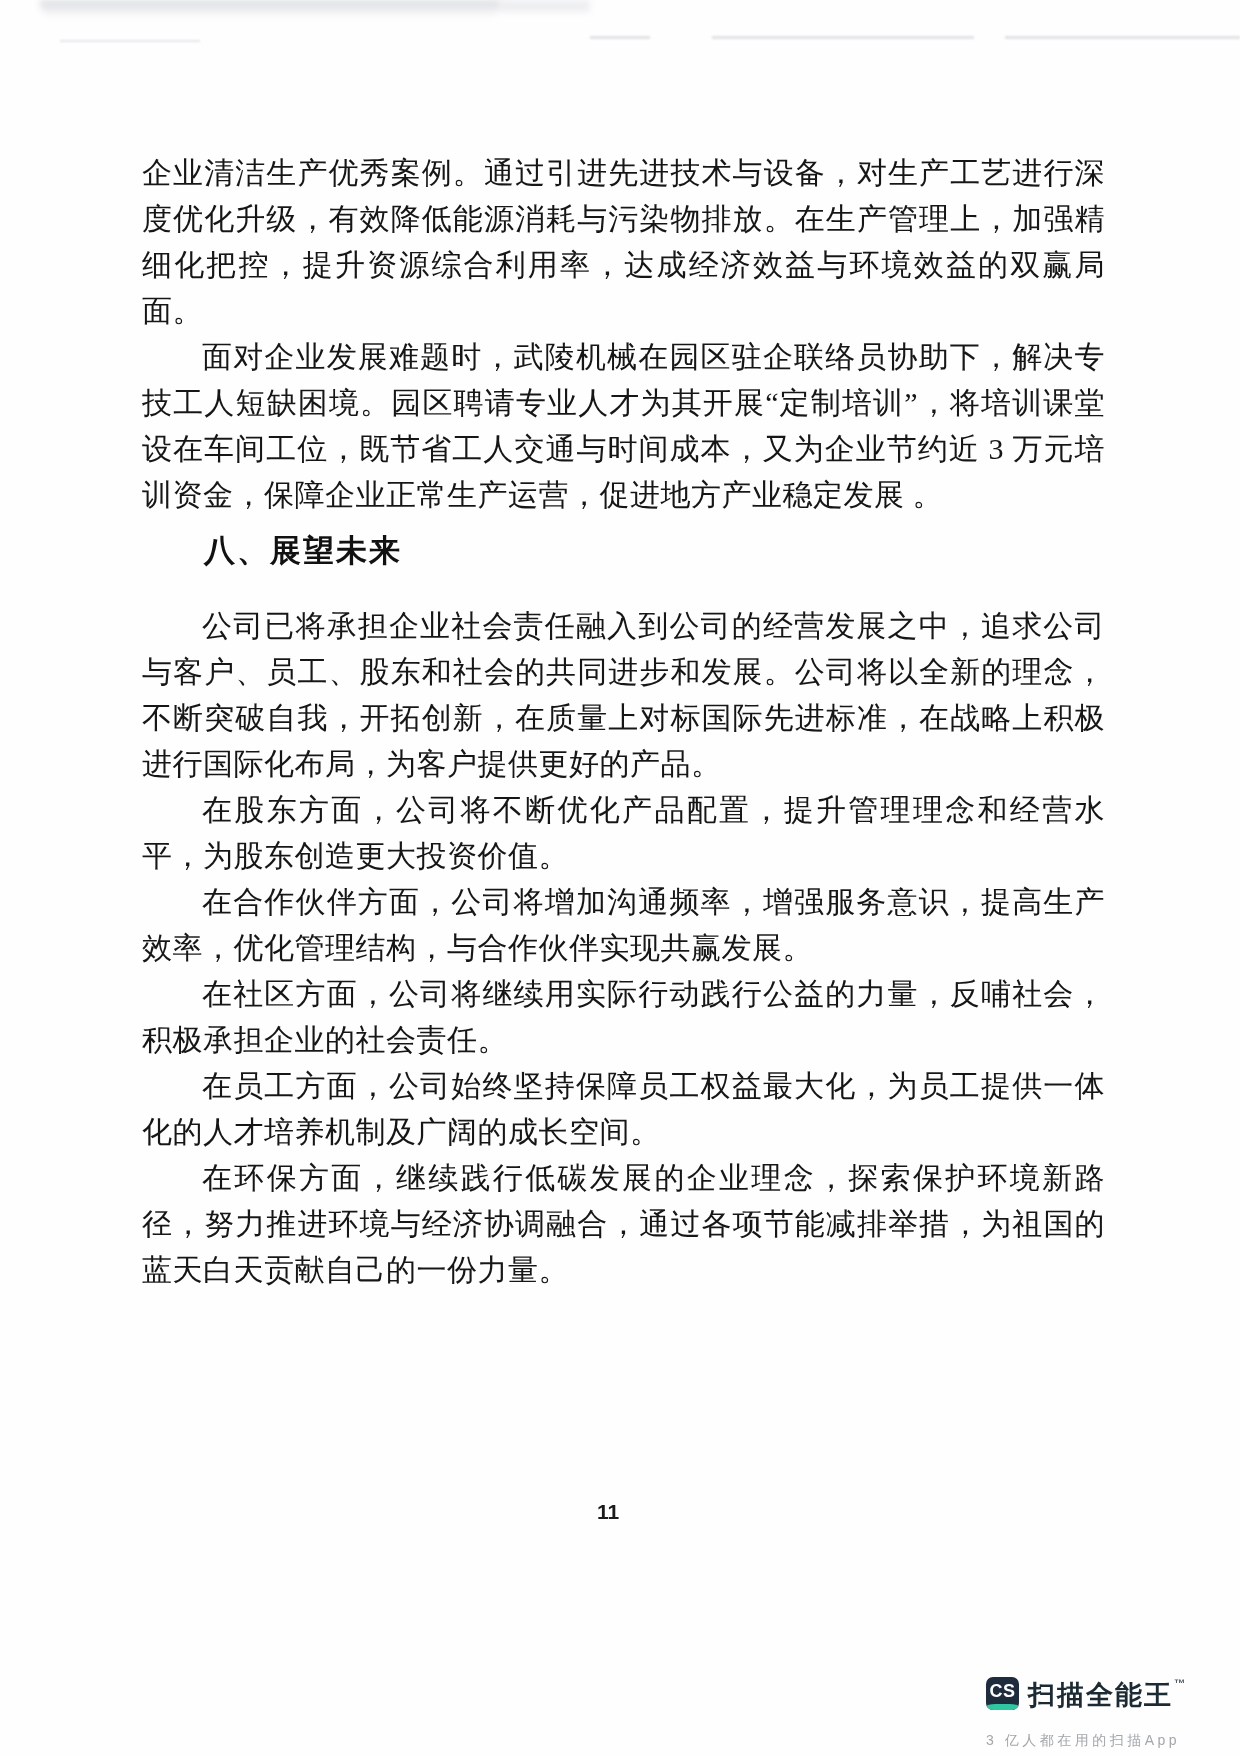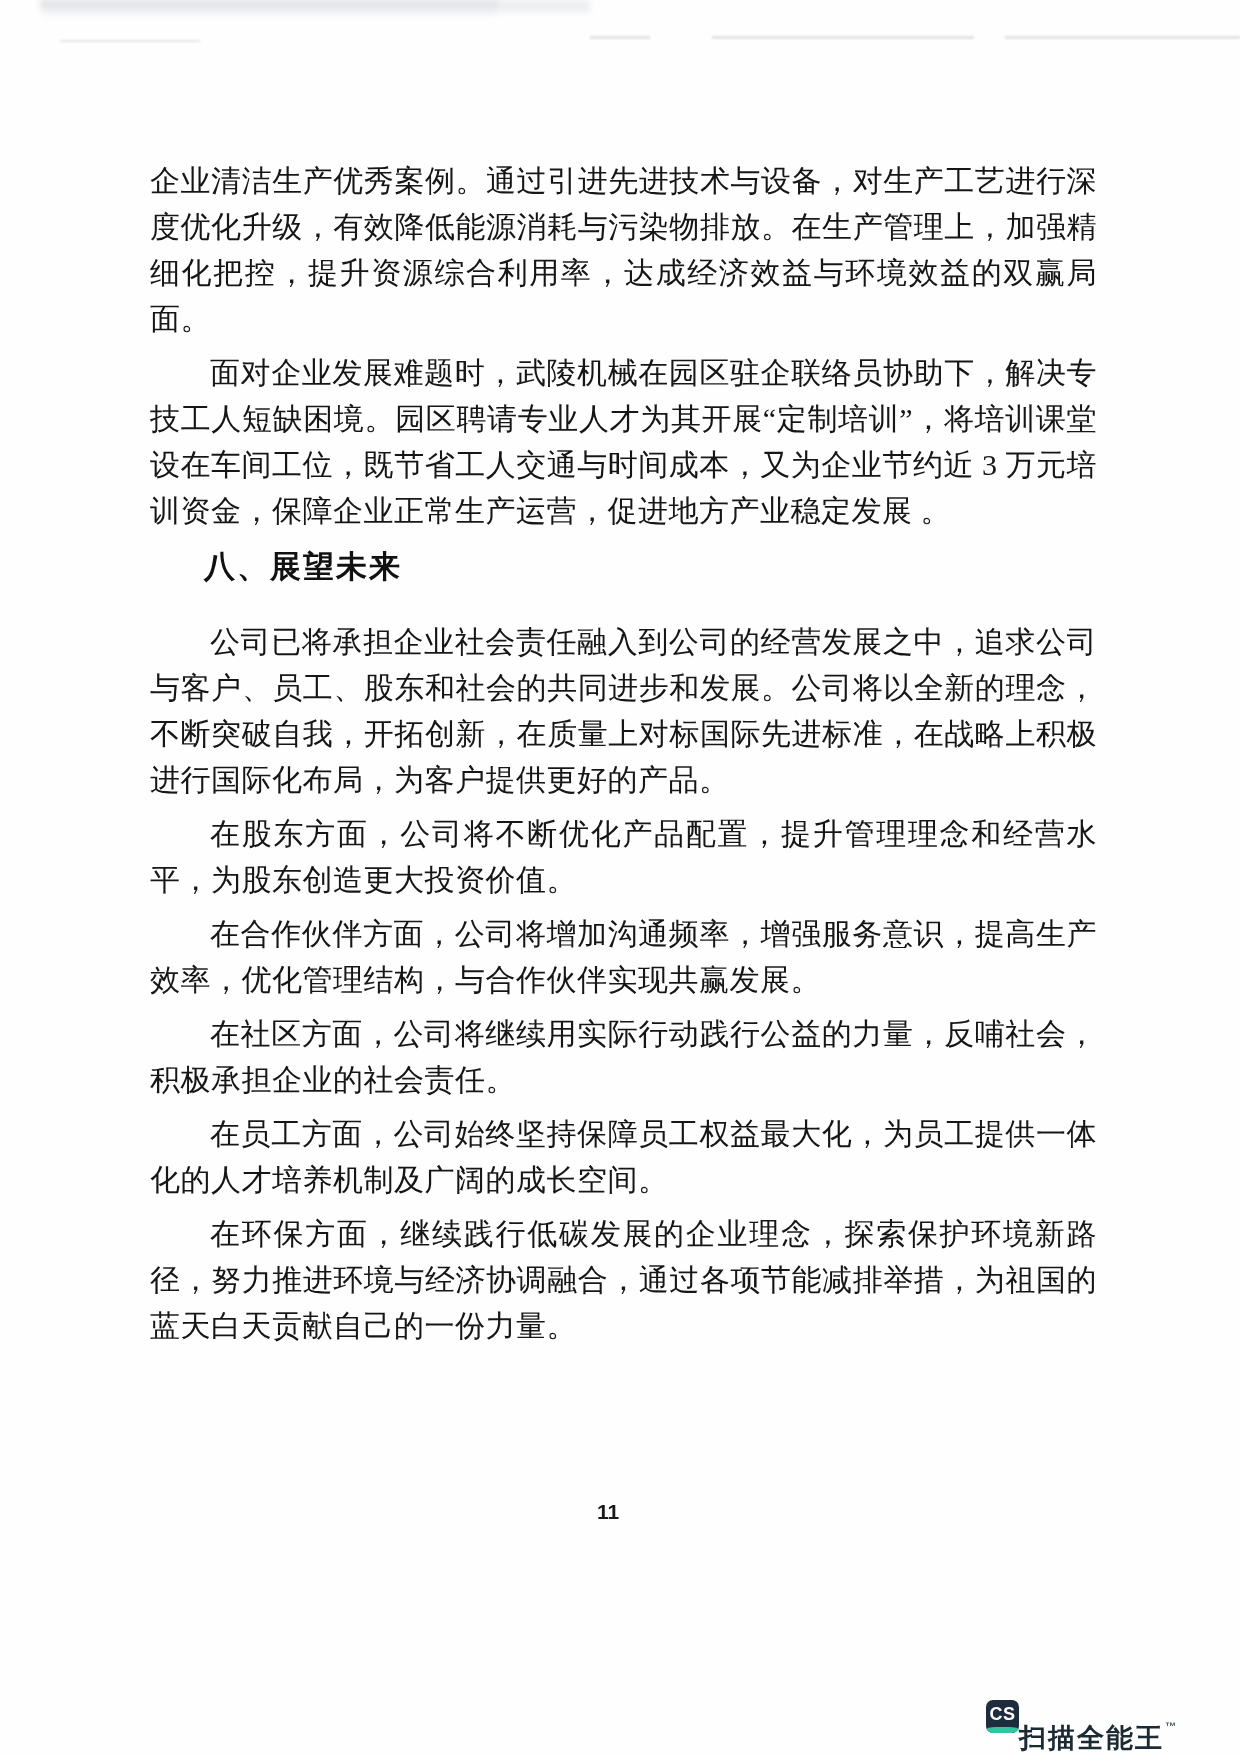--- a/index.html
+++ b/index.html
@@ -30,21 +30,21 @@
   .streak-2 { left: 712px; width: 262px; }
   .streak-3 { left: 1005px; width: 235px; }
   .streak-4 { left: 60px; top: 40px; width: 140px; height: 2px; background: rgba(170,174,186,0.3); }
 
   .content {
     position: absolute;
     left: 142px; top: 150px; width: 963px;
     color: #161616;
   }
   .content p {
-    margin: 8px;
+    margin: 0;
     font-size: 30px;
     line-height: 46px;
     text-align: justify;
     letter-spacing: 0.5px;
   }
   .content p.indent { text-indent: 2em; }
   h2.section-heading {
     margin: 10px 0 29px 0;
     font-family: "Liberation Sans", "DejaVu Sans", sans-serif;
     font-weight: 700;
@@ -62,21 +62,21 @@
     font-weight: 700;
     font-size: 21px;
     color: #1a1a1a;
   }
   
   .watermark {
     position: absolute;
     right: 24px; bottom: 16px;
     width: 230px; height: 62px;
   }
-  .wm-row { display: flex; align-items: center; gap: 0; }
+  .wm-row { display: flex; align-items: flex-start; gap: 9px; }
   .cs-badge {
     position: relative;
     width: 33px; height: 33px;
     background: #1f2c3d;
     border-radius: 7px;
     overflow: hidden;
     flex: 0 0 auto;
   }
   .cs-badge .cs-letters {
     position: absolute; left: 0; right: 0; top: 1px;
@@ -93,21 +93,20 @@
     background: #2fc79f;
     border-radius: 50% 50% 6px 6px / 70% 70% 6px 6px;
   }
   .wm-brand {
     font-family: "Liberation Sans", "DejaVu Sans", sans-serif;
     font-weight: 700;
     font-size: 27px;
     color: #1b2a33;
     letter-spacing: 2px;
     white-space: nowrap;
-    margin-top: 43px;
   }
   .wm-tm {
     font-size: 11px;
     vertical-align: top;
     color: #4a5560;
     margin-left: 1px;
   }
   .wm-tagline {
     margin-top: 19px;
     font-family: "Liberation Sans", "DejaVu Sans", sans-serif;

